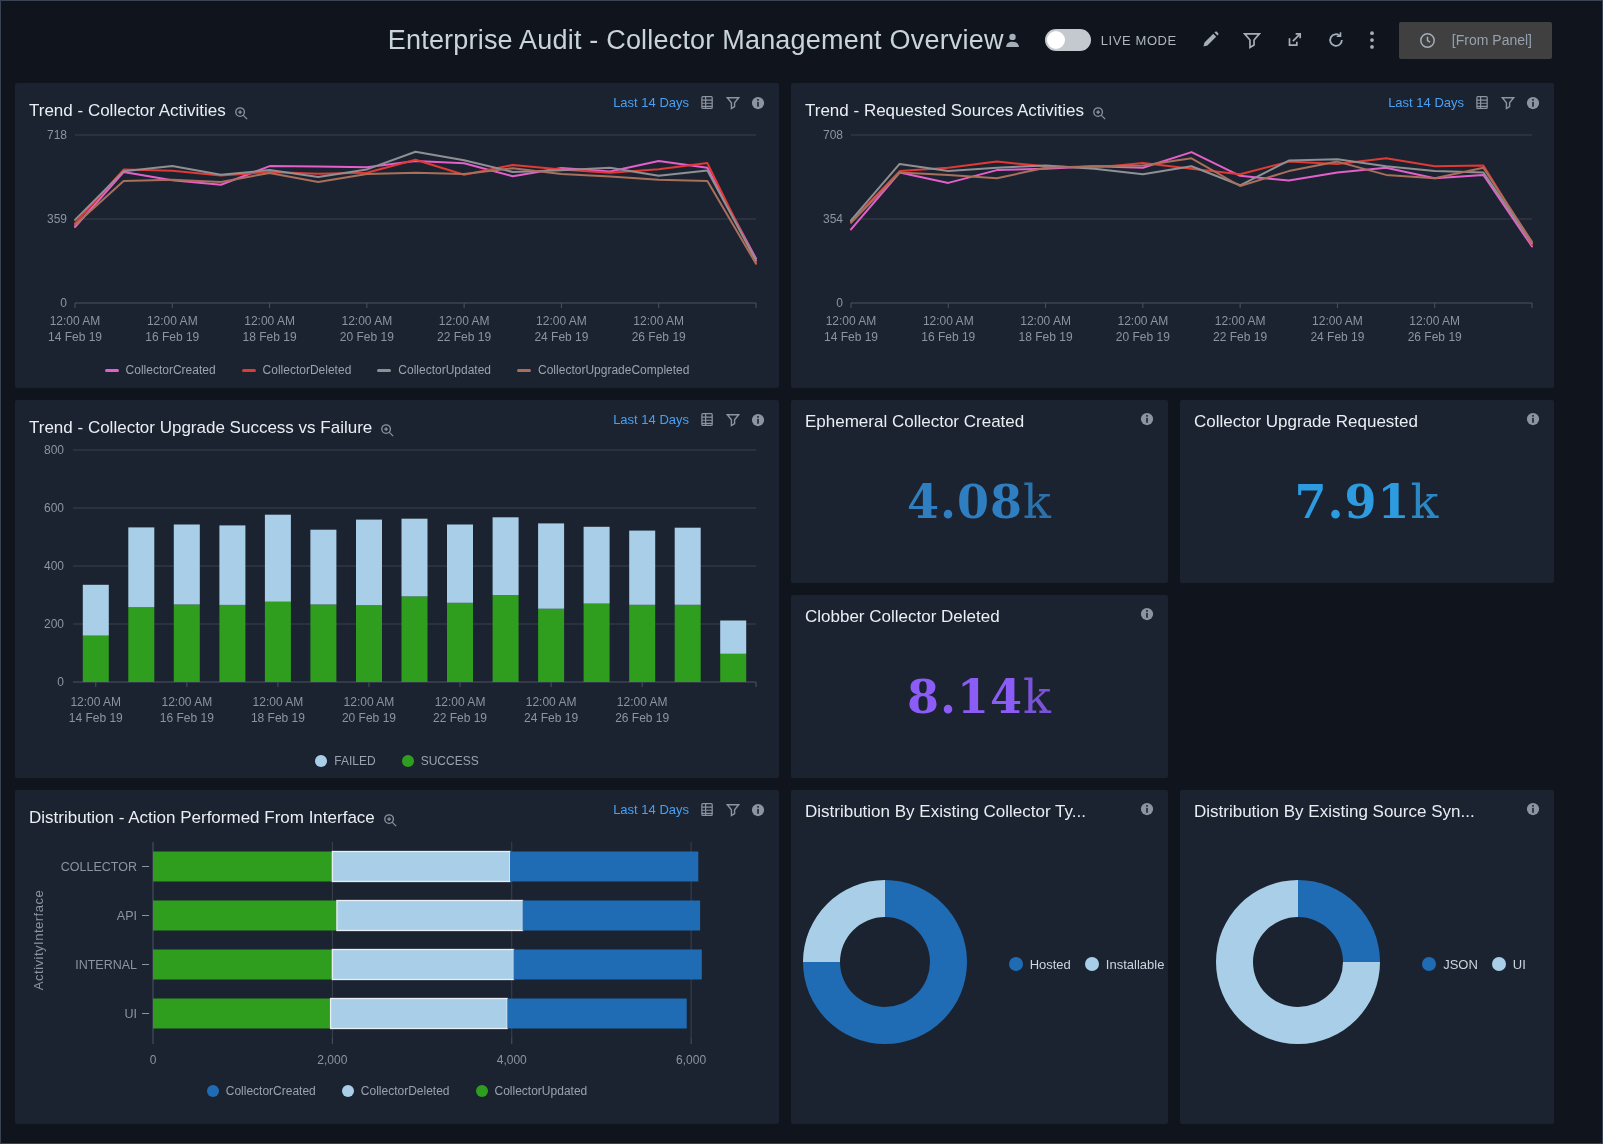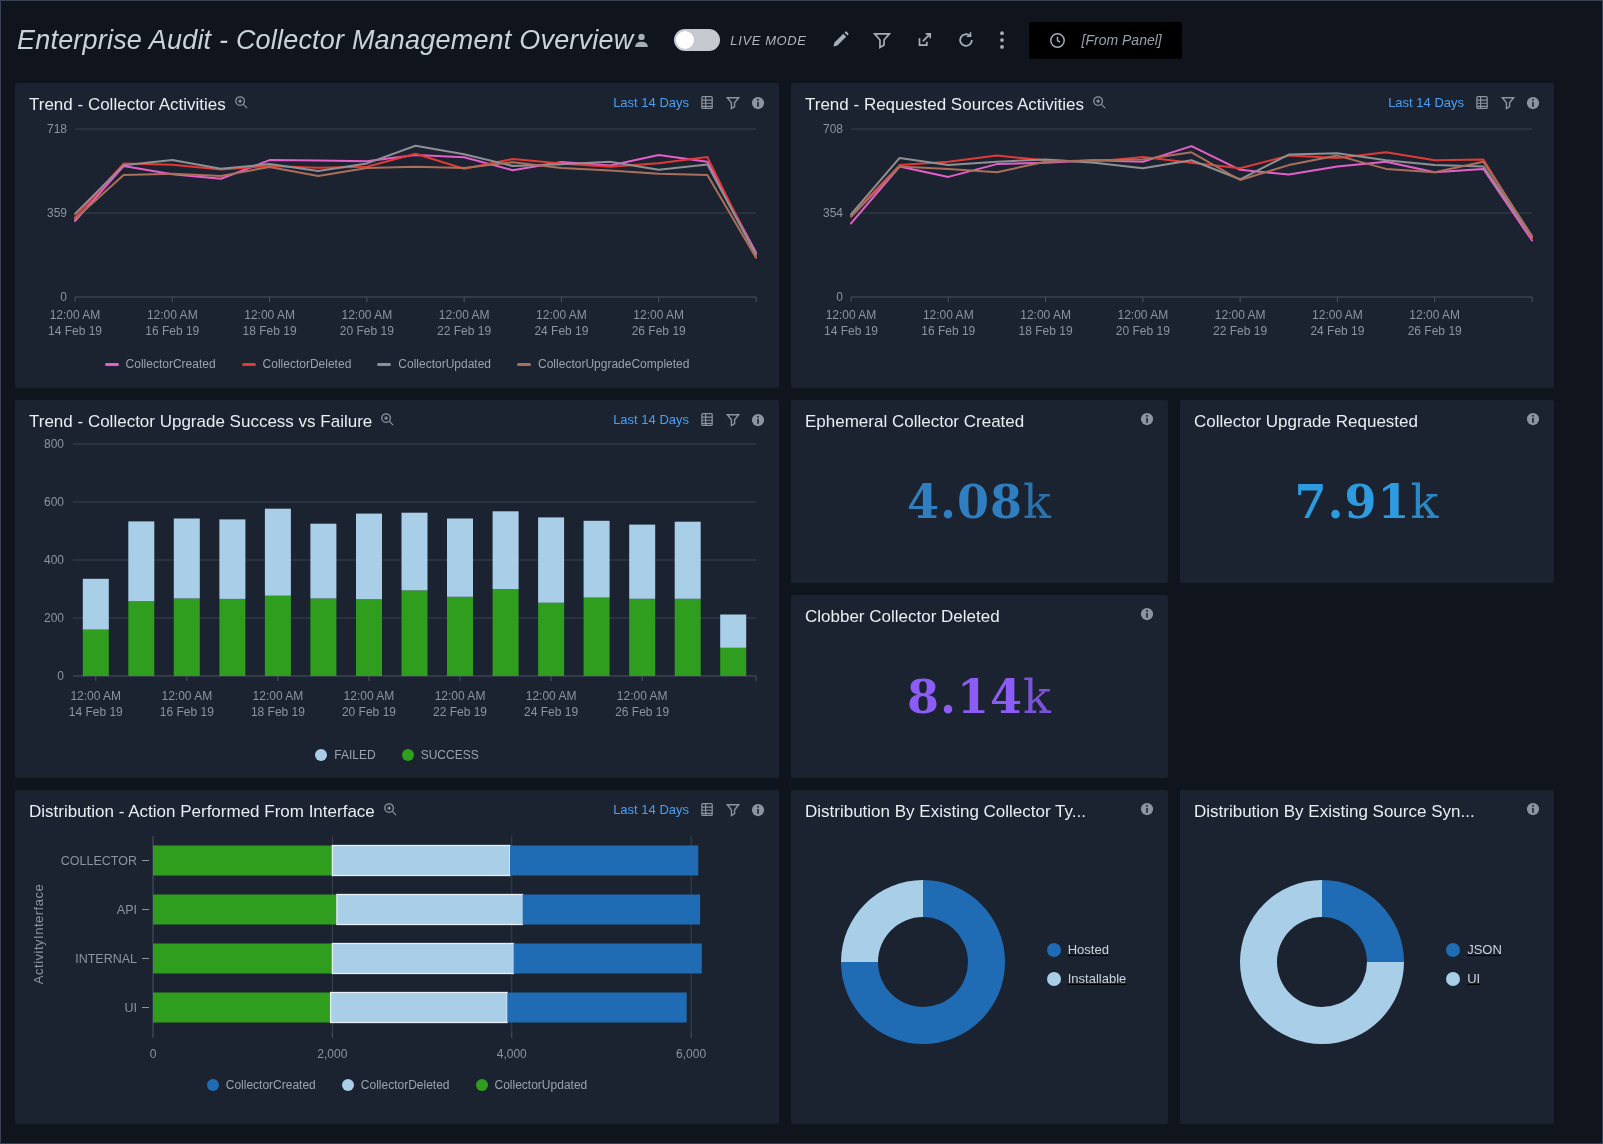--- a/index.html
+++ b/index.html
@@ -5,57 +5,57 @@
   html,body{margin:0;padding:0;}
   body{
     width:1603px;height:1144px;
     background:#10141d;
     font-family:"Liberation Sans",sans-serif;
     border:1px solid #3a4353;
     box-sizing:border-box;
     overflow:hidden;
   }
   
-  .header{display:flex;align-items:center;justify-content:flex-start;height:78px;padding:0 50px 0 16px;font-style:italic;}
+  .header{display:flex;align-items:center;justify-content:flex-end;height:78px;padding:0 50px 0 16px;}
   .page-title{font-size:27px;color:#c9d4da;font-weight:500;letter-spacing:.2px;}
   .hctrl{display:flex;align-items:center;gap:24px;color:#a6aeb8;}
   .toggle-wrap{display:flex;align-items:center;gap:10px;}
   .toggle{width:46px;height:22px;border-radius:12px;background:#c4c9d0;position:relative;cursor:pointer;}
   .toggle .knob{position:absolute;left:2px;top:2px;width:18px;height:18px;border-radius:50%;background:#ffffff;}
   .live-label{font-size:13px;color:#aeb6bf;letter-spacing:.6px;}
   .hicon{display:inline-flex;cursor:pointer;color:#a6aeb8;}
   .hicon svg{display:block;}
-  .from-panel{display:flex;align-items:center;gap:16px;background:#000000;padding:10px 20px;border-radius:2px;color:#97a1ae;font-size:14px;cursor:pointer;}
+  .from-panel{display:flex;align-items:center;gap:16px;background:#404040;padding:10px 20px;border-radius:2px;color:#97a1ae;font-size:14px;cursor:pointer;}
   
   .grid{padding:4px 14px 14px;display:flex;flex-direction:column;gap:12px;}
   .row{display:grid;grid-template-columns:764px 763px;gap:12px;}
   .panel{background:#1c2330;border-radius:2px;padding:12px 14px;box-sizing:border-box;display:flex;flex-direction:column;}
   .h305{height:305px;} .h378{height:378px;} .h334{height:334px;}
   .r2right{display:grid;grid-template-columns:377px 374px;grid-template-rows:183px 183px;gap:12px;}
   .r3right{display:grid;grid-template-columns:377px 374px;gap:12px;height:334px;}
   
   .phead{display:flex;justify-content:space-between;align-items:flex-start;}
-  .ptitle-wrap{display:flex;align-items:flex-start;gap:8px;min-width:0;}
+  .ptitle-wrap{display:flex;align-items:flex-end;gap:8px;min-width:0;margin-top:6px;}
   .ptitle{font-size:17px;color:#e9eef3;white-space:nowrap;overflow:hidden;text-overflow:ellipsis;}
   .picon{display:inline-flex;color:#8b94a0;cursor:pointer;flex:none;}
   .pctrl{display:flex;align-items:center;gap:11px;color:#9aa3ad;flex:none;}
   .prange{color:#47a0f4;font-size:13px;cursor:pointer;white-space:nowrap;}
   
   .chart{flex:none;}
   .legend{display:flex;justify-content:center;align-items:center;gap:26px;margin-top:4px;}
   .leg-item{display:flex;align-items:center;gap:7px;font-size:12px;color:#9aa2ad;cursor:pointer;}
   .leg-dash{width:14px;height:3px;border-radius:2px;flex:none;}
   .leg-dot{width:12px;height:12px;border-radius:50%;flex:none;}
   
   .stat-body{flex:1;display:flex;align-items:center;justify-content:center;}
   .stat-value{font-family:"DejaVu Serif",serif;font-size:46px;font-weight:700;letter-spacing:1px;}
   .stat-value .suffix{font-weight:400;opacity:.85;}
   
   .donut-wrap{flex:1;display:flex;align-items:center;justify-content:center;gap:34px;margin-top:-6px;}
-  .donut-legend{display:flex;flex-direction:column;gap:14px;text-decoration:underline;}
+  .donut-legend{display:flex;gap:14px;}
   .donut-legend .leg-item{font-size:13px;color:#ccd4dc;}
   .donut-legend .leg-dot{width:14px;height:14px;}
 </style>
 </head>
 <body>
 
 <div class="header">
   <div class="page-title">Enterprise Audit - Collector Management Overview</div>
   <div class="hctrl">
     <span class="hicon">

